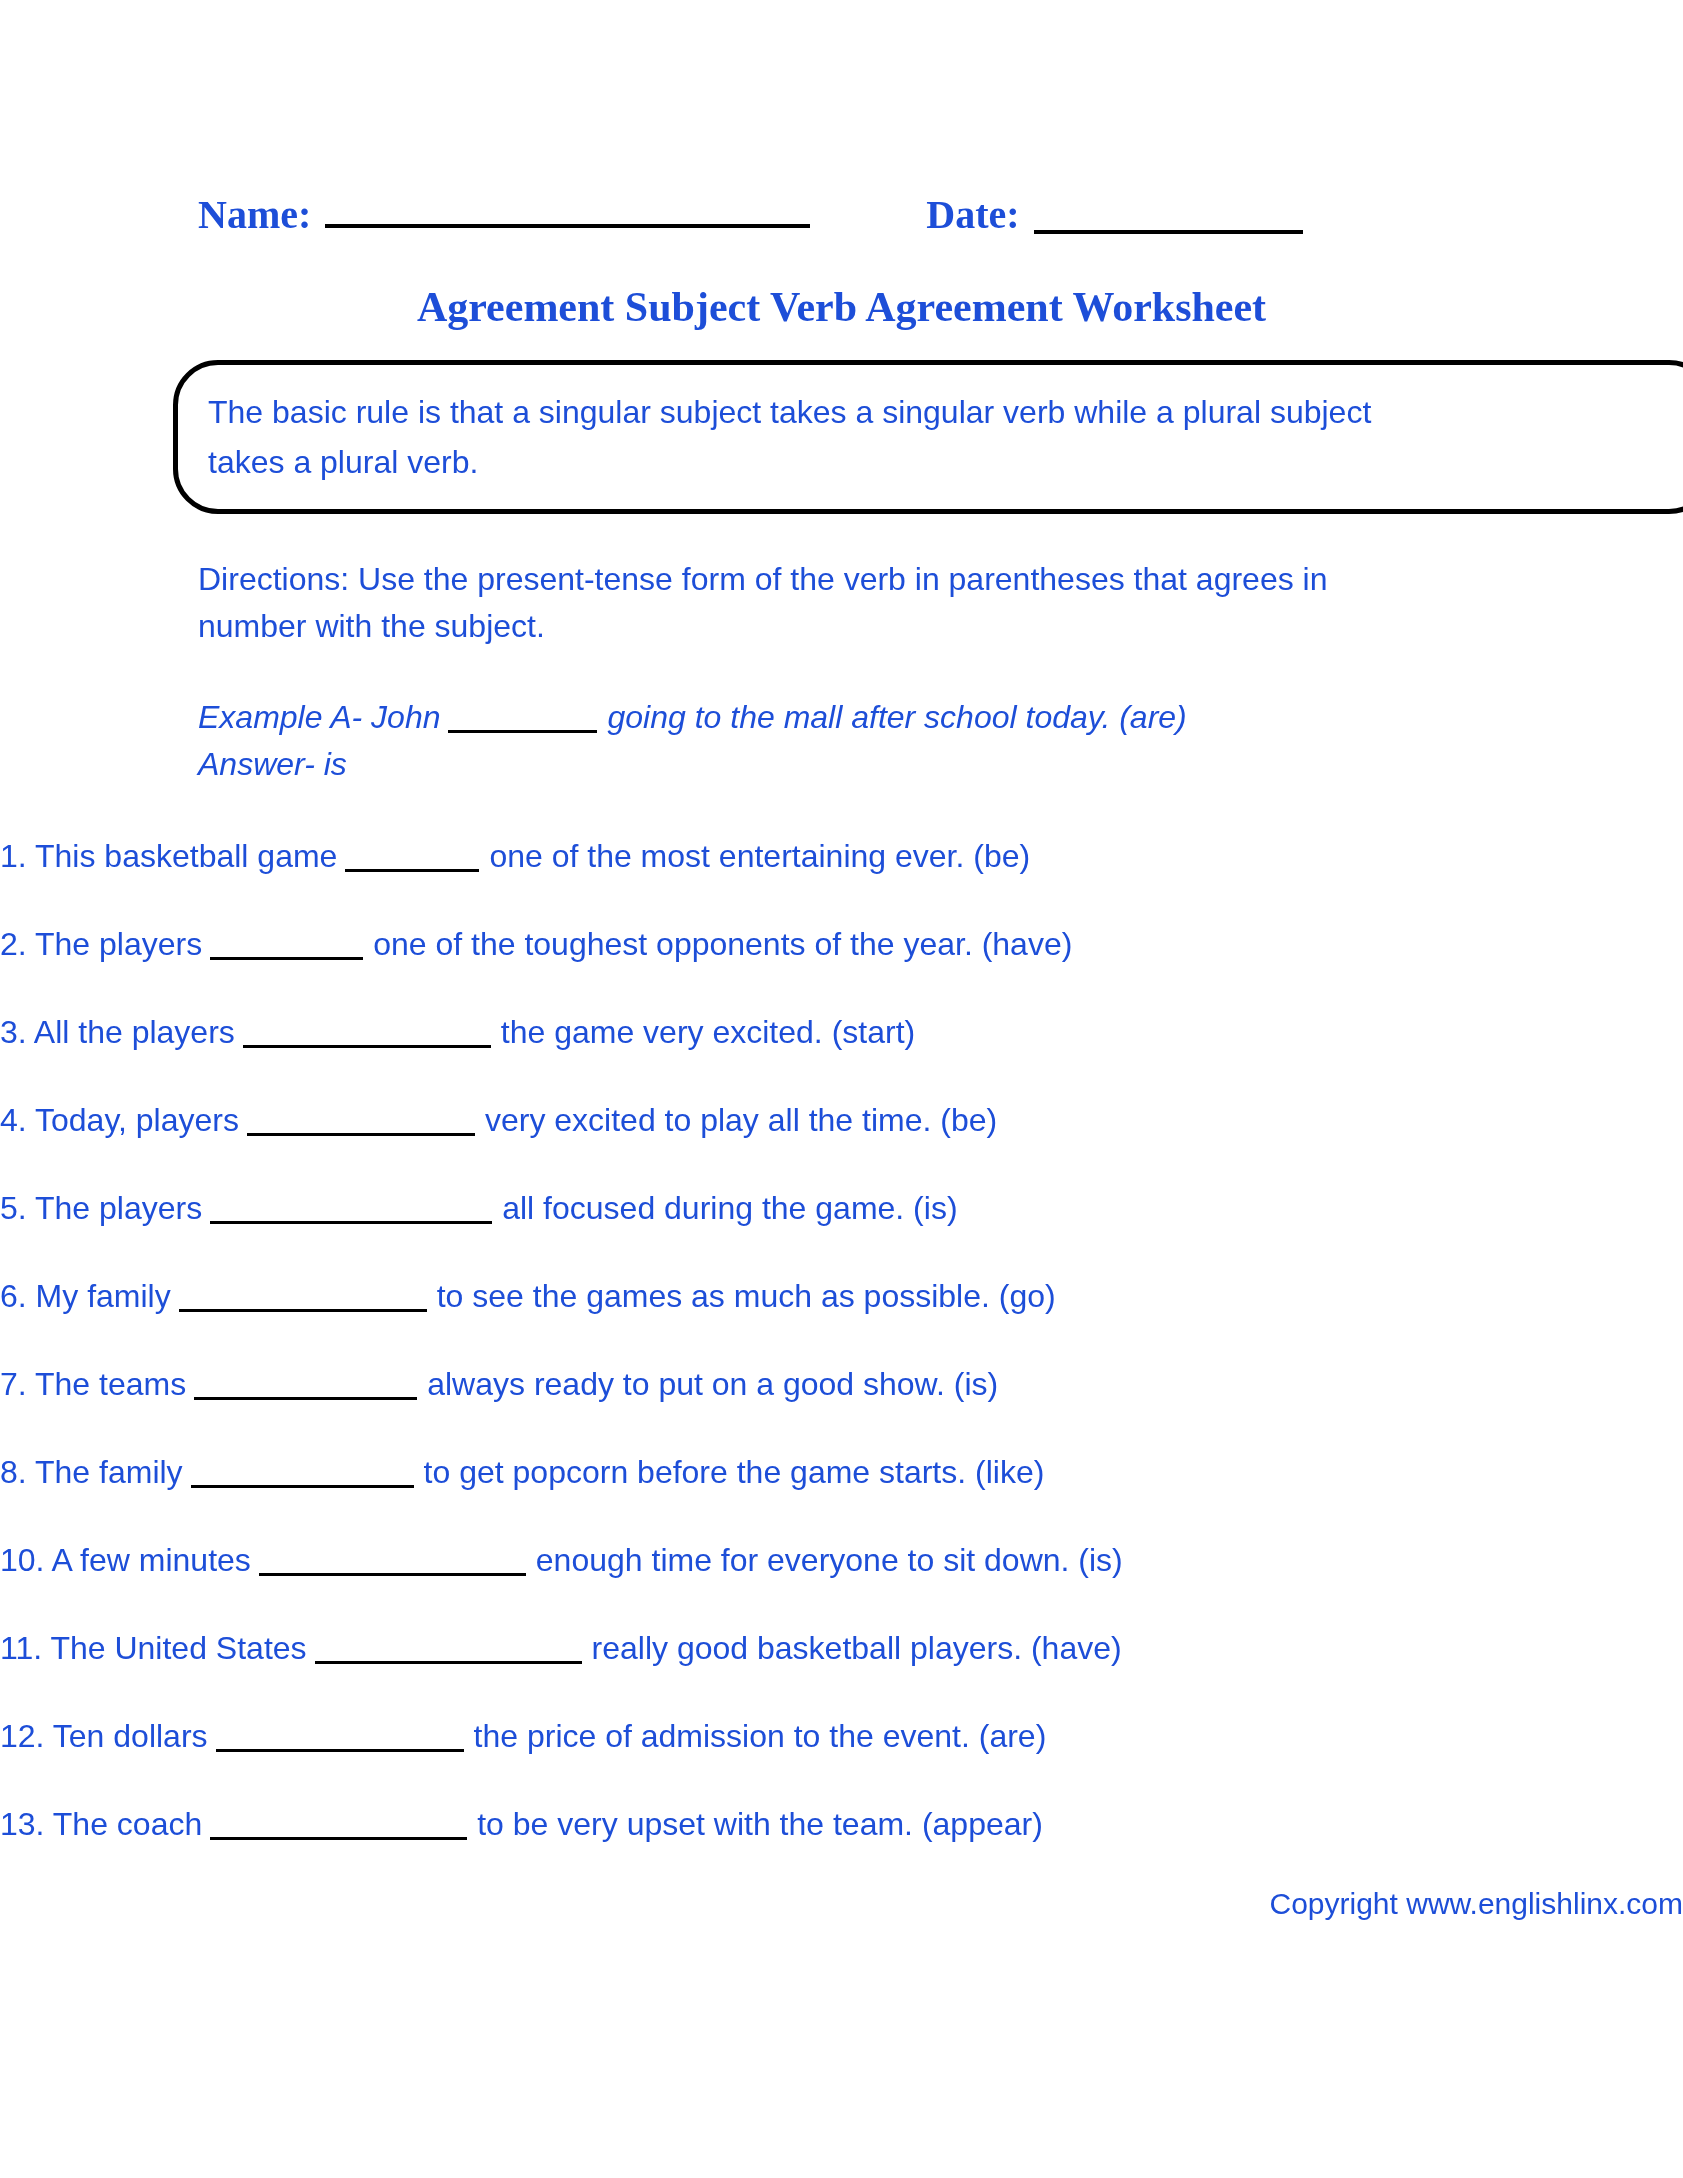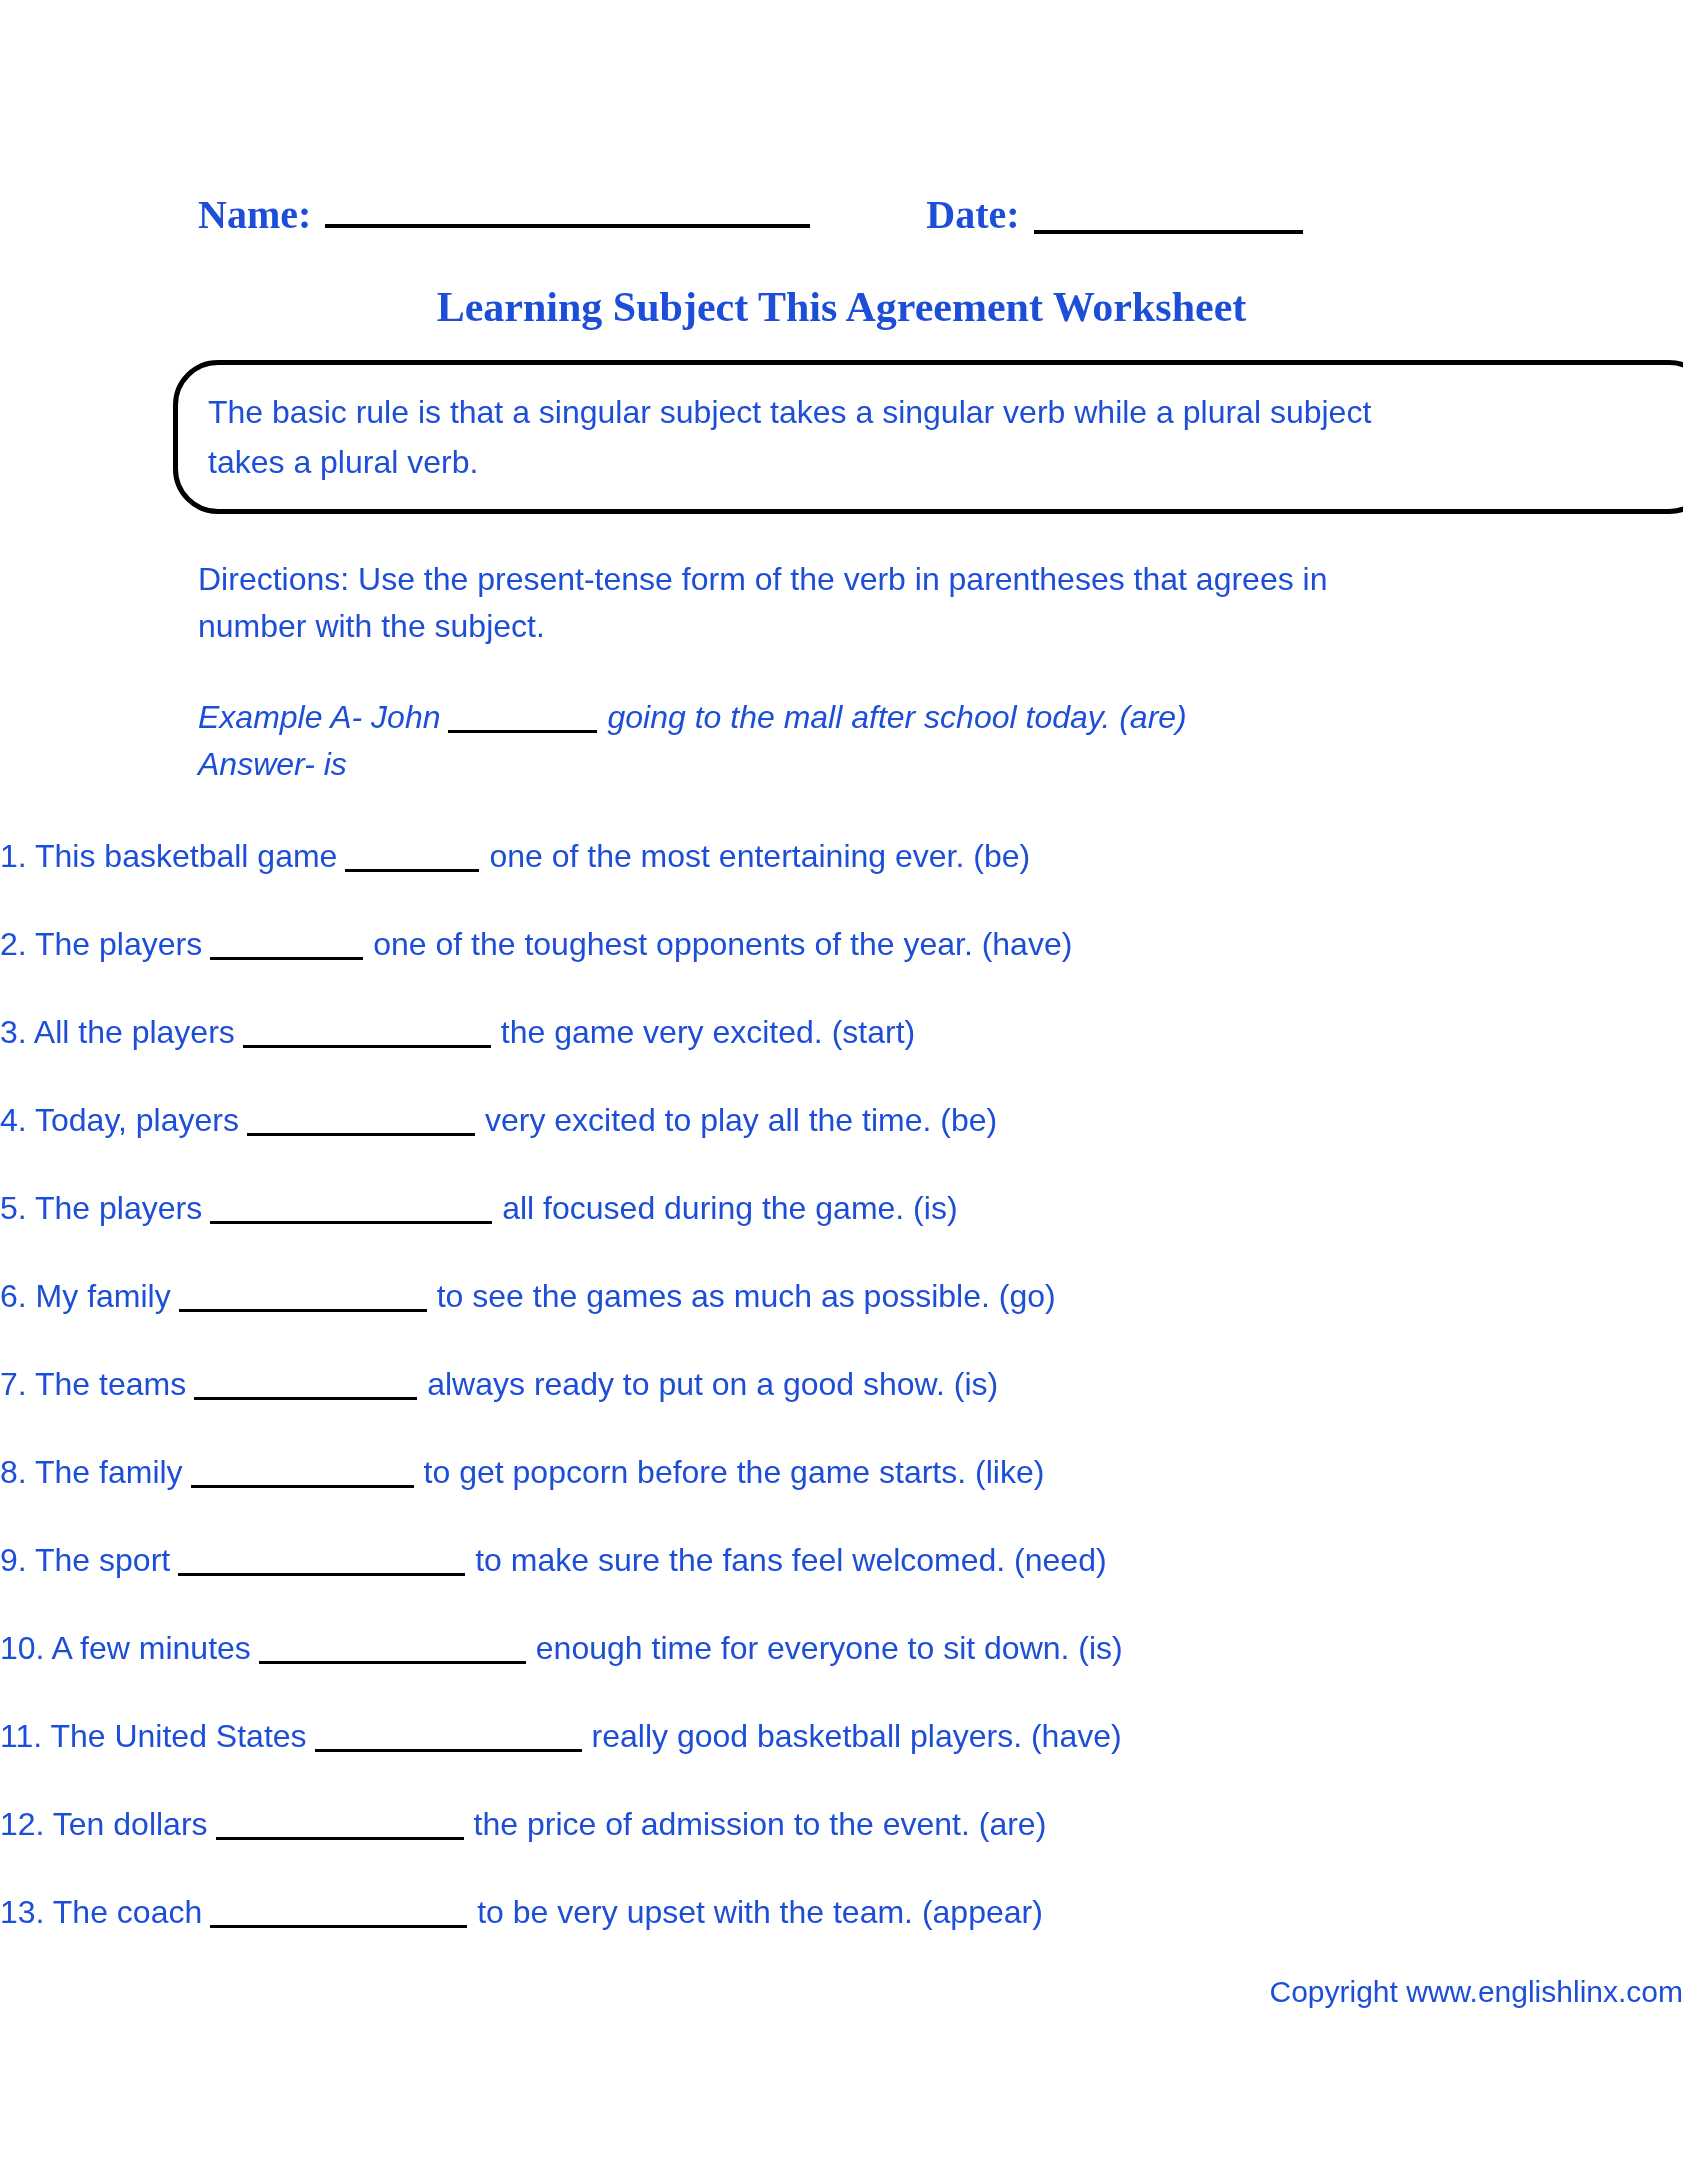--- a/index.html
+++ b/index.html
@@ -98,21 +98,21 @@
 <body>
 
 <div class="page">
 
   <div class="header-row">
     <span>Name:</span>
       <span class="fill-line name-line"></span>
     <span class="date-group"><span>Date:</span><span class="fill-line date-line"></span></span>
   </div>
 
-  <div class="title">Learning Subject This Agreement Worksheet</div>
+  <div class="title">Agreement Subject Verb Agreement Worksheet</div>
 
   <div class="rule-box">
     <span class="line">The basic rule is that a singular subject takes a singular verb while a plural subject</span>
     <span class="line">takes a plural verb.</span>
   </div>
 
   <div class="directions">
     <span class="line">Directions: Use the present-tense form of the verb in parentheses that agrees in</span>
     <span class="line">number with the subject.</span>
   </div>
@@ -132,21 +132,20 @@
     <div class="item"><span>4. Today, players</span><span class="blank" style="width: 228px;"></span><span>very excited to play all the time. (be)</span></div>
 
     <div class="item"><span>5. The players</span><span class="blank" style="width: 282px;"></span><span>all focused during the game. (is)</span></div>
 
     <div class="item"><span>6. My family</span><span class="blank" style="width: 248px;"></span><span>to see the games as much as possible. (go)</span></div>
 
     <div class="item"><span>7. The teams</span><span class="blank" style="width: 223px;"></span><span>always ready to put on a good show. (is)</span></div>
 
     <div class="item"><span>8. The family</span><span class="blank" style="width: 223px;"></span><span>to get popcorn before the game starts. (like)</span></div>
 
-    <div class="item"><span>9. The sport</span><span class="blank" style="width: 287px;"></span><span>to make sure the fans feel welcomed. (need)</span></div>
 
     <div class="item"><span>10. A few minutes</span><span class="blank" style="width: 267px;"></span><span>enough time for everyone to sit down. (is)</span></div>
 
     <div class="item"><span>11. The United States</span><span class="blank" style="width: 267px;"></span><span>really good basketball players. (have)</span></div>
 
     <div class="item"><span>12. Ten dollars</span><span class="blank" style="width: 248px;"></span><span>the price of admission to the event. (are)</span></div>
 
     <div class="item"><span>13. The coach</span><span class="blank" style="width: 257px;"></span><span>to be very upset with the team. (appear)</span></div>
   </div>
 

